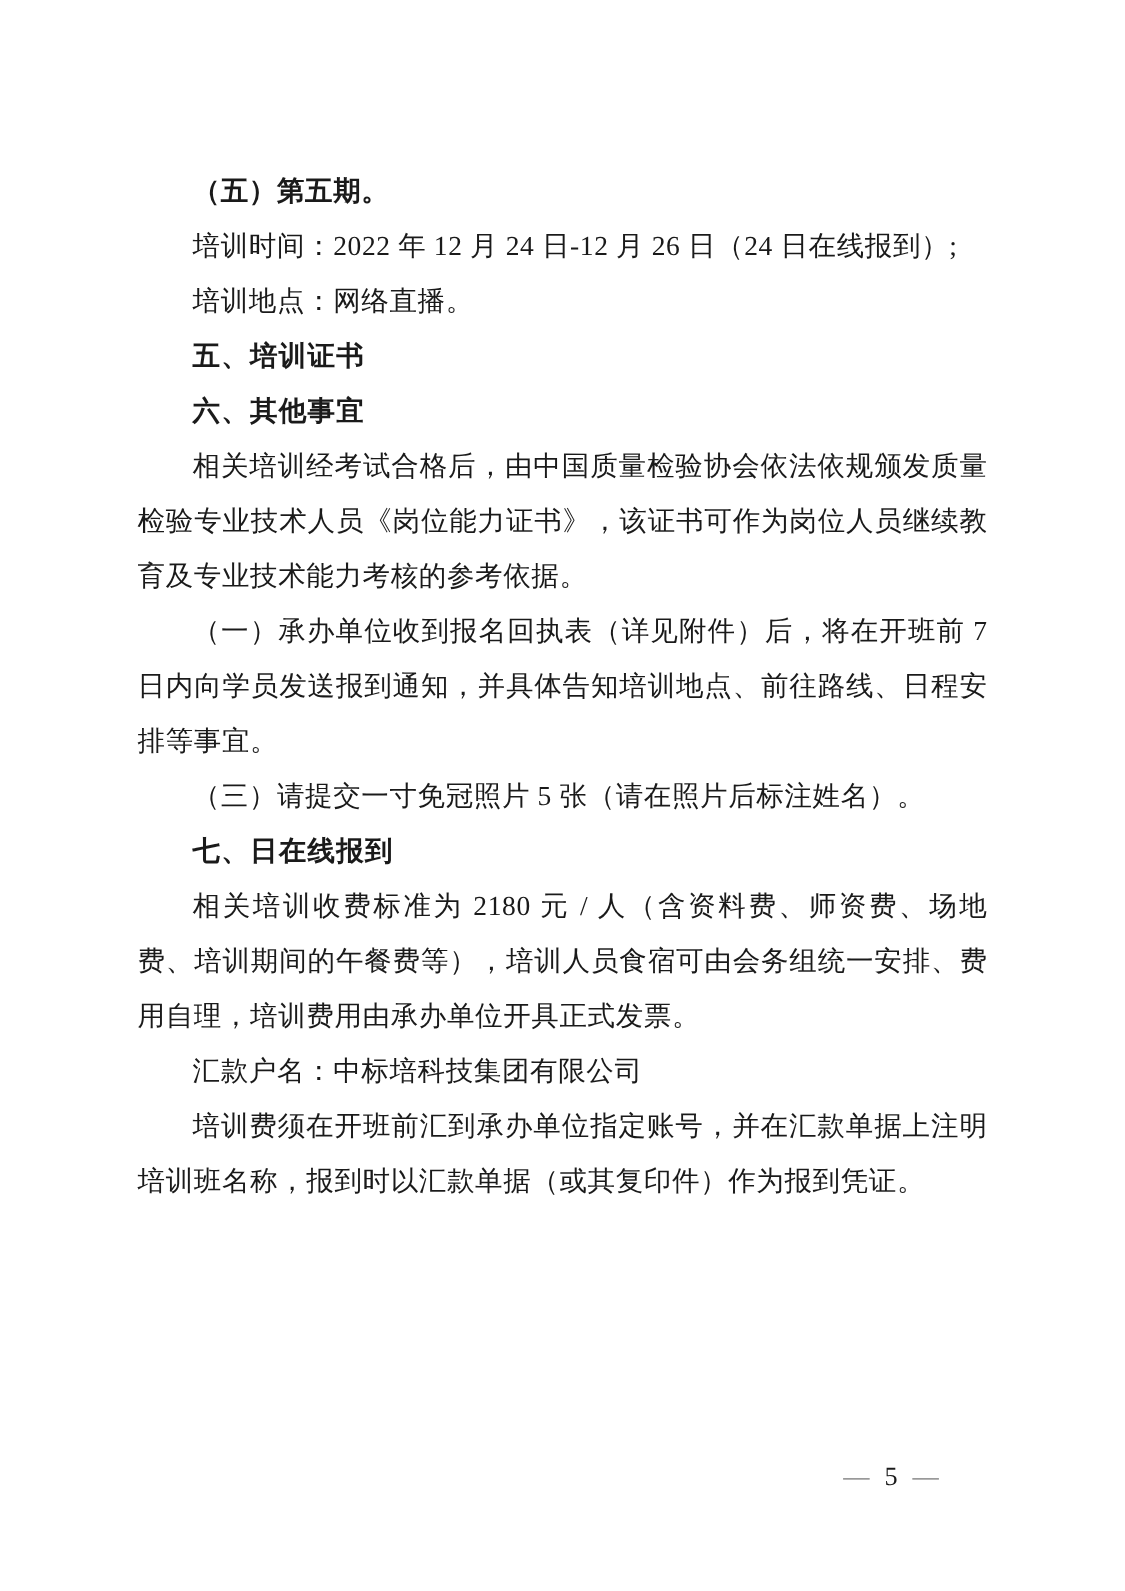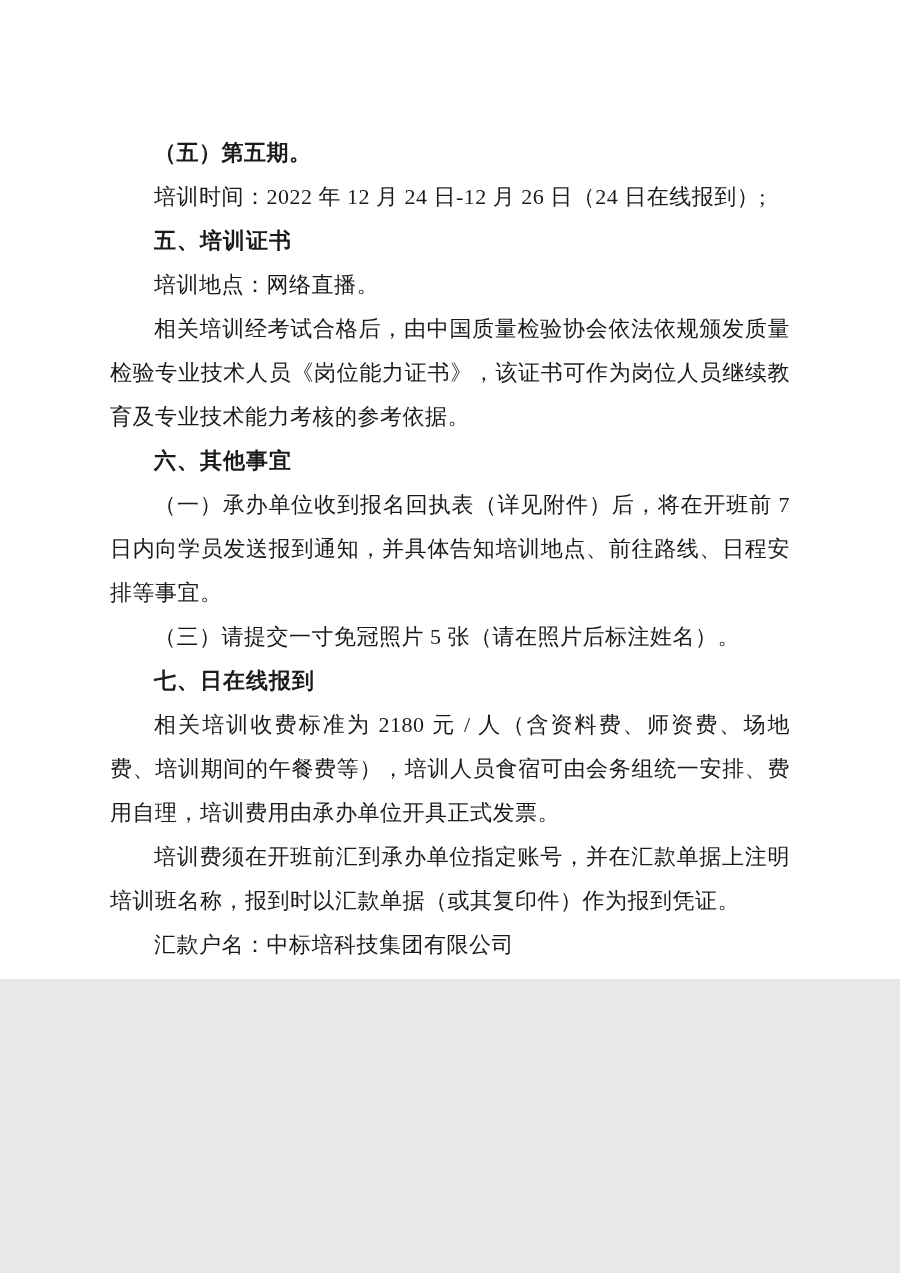--- a/index.html
+++ b/index.html
@@ -3,21 +3,21 @@
 <meta charset="utf-8">
 <style>
   html, body {
     margin: 0;
     padding: 0;
     background: #e8e8e8;
   }
   .page {
     position: relative;
     width: 900px;
-    height: 979px;
+    height: 1273px;
     margin: 0 auto;
     background: #ffffff;
     overflow: hidden;
   }
   .content {
     position: absolute;
     left: 110px;
     top: 131px;
     width: 680px;
     color: #1a1a1a;
@@ -54,28 +54,28 @@
     margin: 0 12px;
   }
 </style>
 </head>
 <body>
 
 <div class="page">
   <div class="content">
     <div class="blk sub">（五）第五期。</div>
     <div class="blk">培训时间：2022 年 12 月 24 日-12 月 26 日（24 日在线报到）;</div>
+    <div class="blk">培训地点：网络直播。</div>
     <div class="blk head">五、培训证书</div>
-    <div class="blk">培训地点：网络直播。</div>
+    <div class="blk head">六、其他事宜</div>
     <div class="blk">相关培训经考试合格后，由中国质量检验协会依法依规颁发质量检验专业技术人员《岗位能力证书》，该证书可作为岗位人员继续教育及专业技术能力考核的参考依据。</div>
-    <div class="blk head">六、其他事宜</div>
     <div class="blk">（一）承办单位收到报名回执表（详见附件）后，将在开班前 7 日内向学员发送报到通知，并具体告知培训地点、前往路线、日程安排等事宜。</div>
     <div class="blk">（三）请提交一寸免冠照片 5 张（请在照片后标注姓名）。</div>
     <div class="blk head">七、日在线报到</div>
     <div class="blk">相关培训收费标准为 2180 元 / 人（含资料费、师资费、场地费、培训期间的午餐费等），培训人员食宿可由会务组统一安排、费用自理，培训费用由承办单位开具正式发票。</div>
+    <div class="blk">汇款户名：中标培科技集团有限公司</div>
     <div class="blk">培训费须在开班前汇到承办单位指定账号，并在汇款单据上注明培训班名称，报到时以汇款单据（或其复印件）作为报到凭证。</div>
-    <div class="blk">汇款户名：中标培科技集团有限公司</div>
   </div>
 
   <div class="footer">
     <span class="dash">—</span><span class="pagenum">5</span><span class="dash">—</span>
   </div>
 </div>
 
 </body></html>

